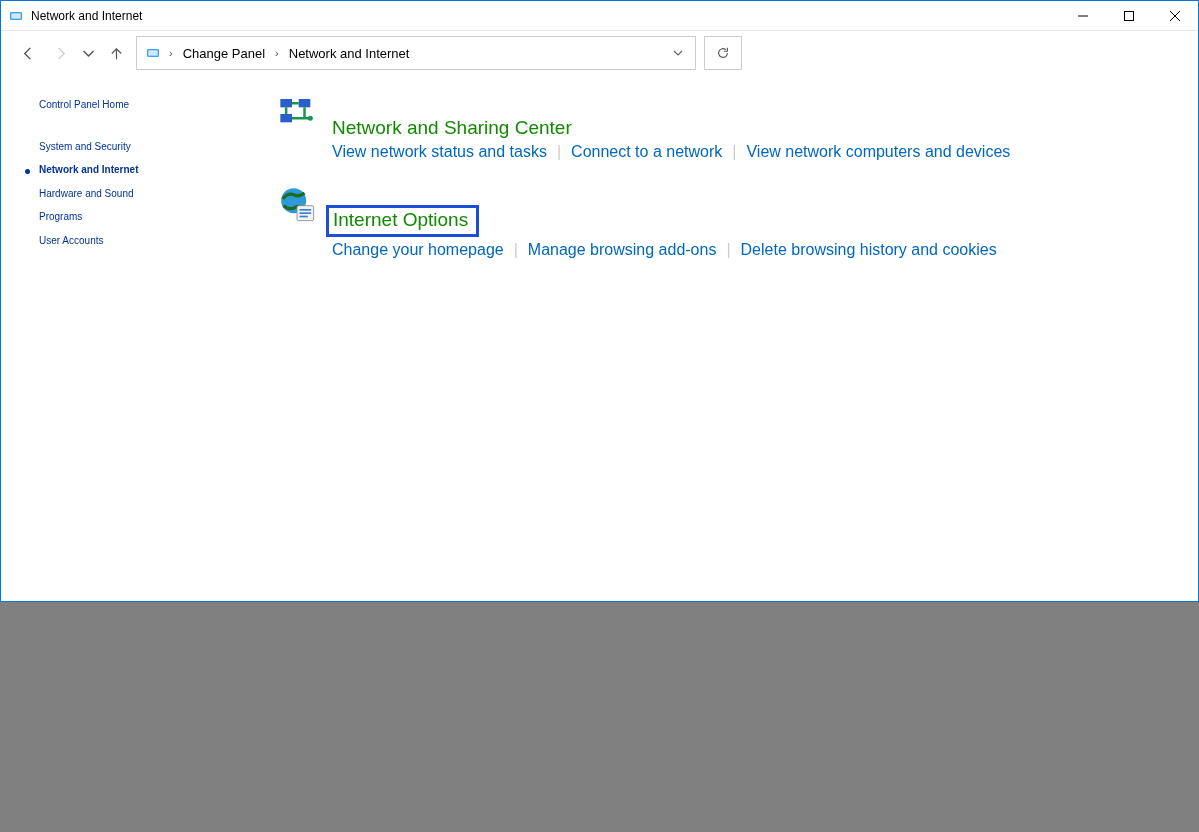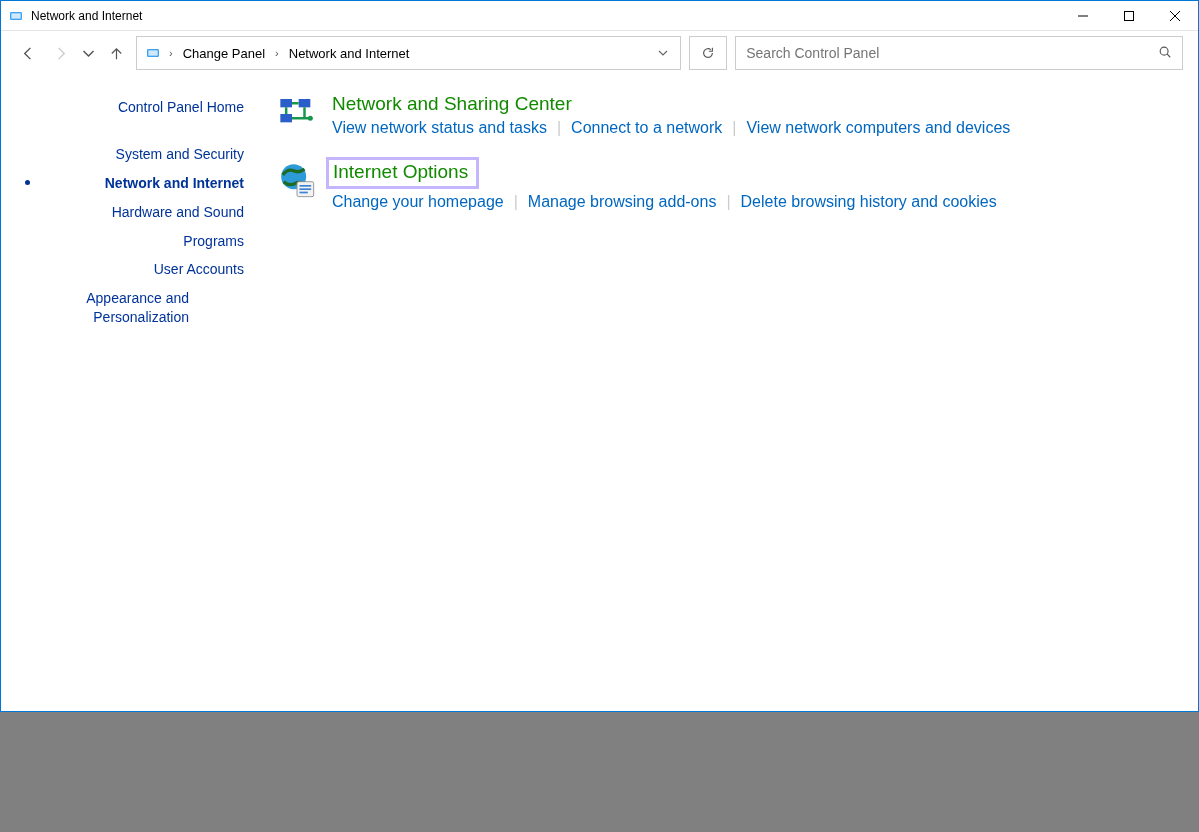--- a/index.html
+++ b/index.html
@@ -6,21 +6,21 @@
 body {
   font-family: "Segoe UI", Tahoma, sans-serif;
   font-size: 12px;
   background: #808080;
   width: 1199px;
   height: 832px;
   overflow: hidden;
 }
 .window {
   width: 1199px;
-  height: 712px;
+  height: 602px;
   background: #fff;
   border: 1px solid #0078d7;
   display: flex;
   flex-direction: column;
 }
 
 .titlebar {
   height: 30px;
   display: flex;
   align-items: center;
@@ -123,26 +123,25 @@
   width: 225px;
   flex: 0 0 225px;
 }
 .sidebar .navlist {
   list-style:none;
   margin-top: 0;
   padding-left: 20px;
 }
 .sidebar .navlist li {
   position: relative;
-  font-size: 14px;
+  font-size: 10px;
   color: #003399;
   padding: 5px 0 5px 0;
   cursor: pointer;
   line-height: 1.35;
-  text-align: right;
 }
 .sidebar .navlist li.cphome {
   color:#003399;
   margin-bottom:18px;
 }
 .sidebar .navlist li.active {
   font-weight:700;
   color:#003399;
 }
 .sidebar .navlist li.active::before {
@@ -161,29 +160,29 @@
 .section {
   display:flex;
   gap: 14px;
   margin-bottom: 22px;
 }
 .section .sec-icon {
   width:42px; height:42px;
   flex:0 0 42px;
   display:flex; align-items:center; justify-content:center;
 }
-.section .sec-body { flex:1; }
+.section .sec-body { flex:1;margin-top:24px; }
 .section .sec-title {
   font-size: 19px;
   color: #118a00;
   margin-bottom: 4px;
   display:inline-block;
 }
 .section .sec-title.highlighted {
-  border: 3px solid #c4b5fd;
+  border: 3px solid #1d4ed8;
   padding: 1px 8px 3px 4px;
   margin-left:-6px;
   margin-top:-2px;
 }
 .sublinks {
   display:flex; flex-wrap:wrap;
   gap: 0;
   font-size:16px;
 }
 .sublinks a {
@@ -266,42 +265,32 @@
           </svg>
       </span>
     </div>
 
     <div class="refresh-btn">
       <svg viewBox="0 0 16 16" width="14" height="14">
           <path d="M13 8a5 5 0 1 1-1.8-3.8M13 2v4h-4" fill="none" stroke="#555" stroke-width="1.3"></path>
         </svg>
     </div>
 
-    <div class="searchbar">
-      <input type="text" placeholder="Search Control Panel" style="">
-      <span class="search-icon">
-        <svg viewBox="0 0 16 16" width="14" height="14">
-            <circle cx="7" cy="7" r="4.5" fill="none" stroke="#555" stroke-width="1.3"></circle>
-            <path d="M10.5 10.5 14 14" stroke="#555" stroke-width="1.3"></path>
-          </svg>
-      </span>
-    </div>
   </div>
 
   <div class="body">
 
     <nav class="sidebar">
       <ul class="navlist">
         <li class="cphome">Control Panel Home</li>
         <li>System and Security</li>
         <li class="active">Network and Internet</li>
         <li>Hardware and Sound</li>
         <li>Programs</li>
         <li>User Accounts</li>
-        <li style="max-width:150px">Appearance and Personalization</li>
       </ul>
     </nav>
 
     <main class="main">
 
       <div class="section">
         <div class="sec-icon">
           <svg viewBox="0 0 48 48" width="40" height="40">
             <rect x="4" y="6" width="14" height="10" fill="#2a5ec8"></rect>
             <rect x="26" y="6" width="14" height="10" fill="#2a5ec8"></rect>

